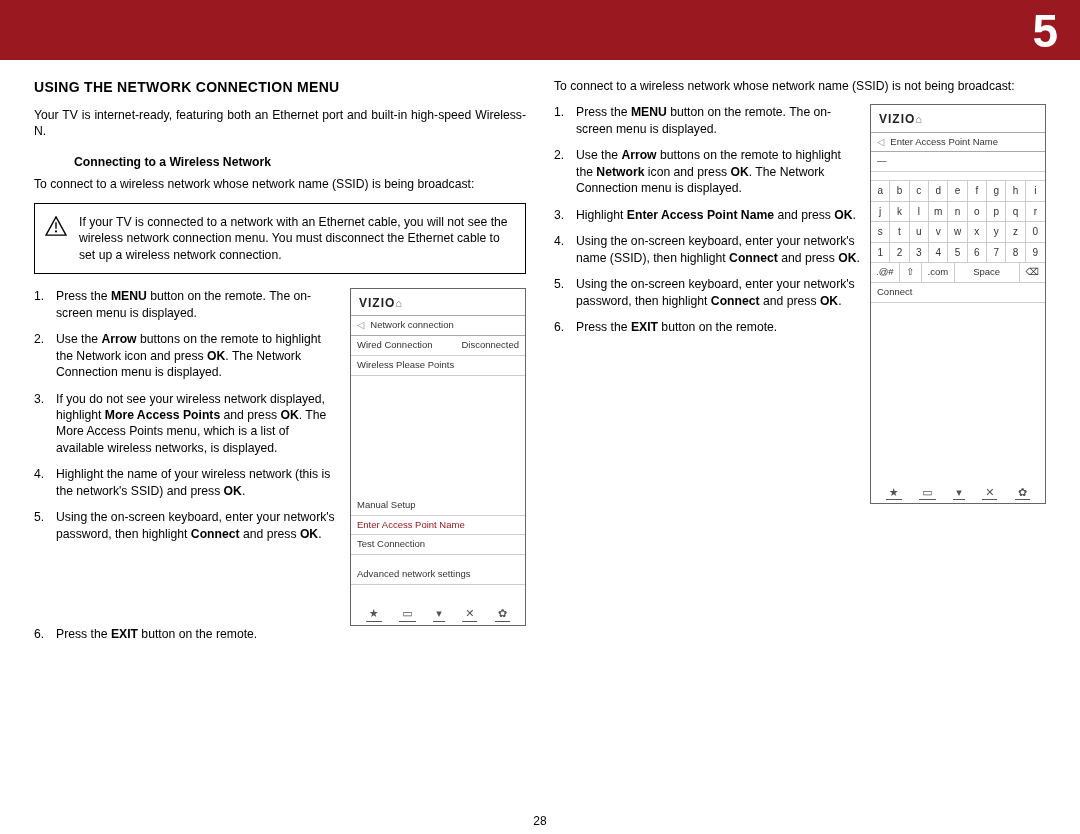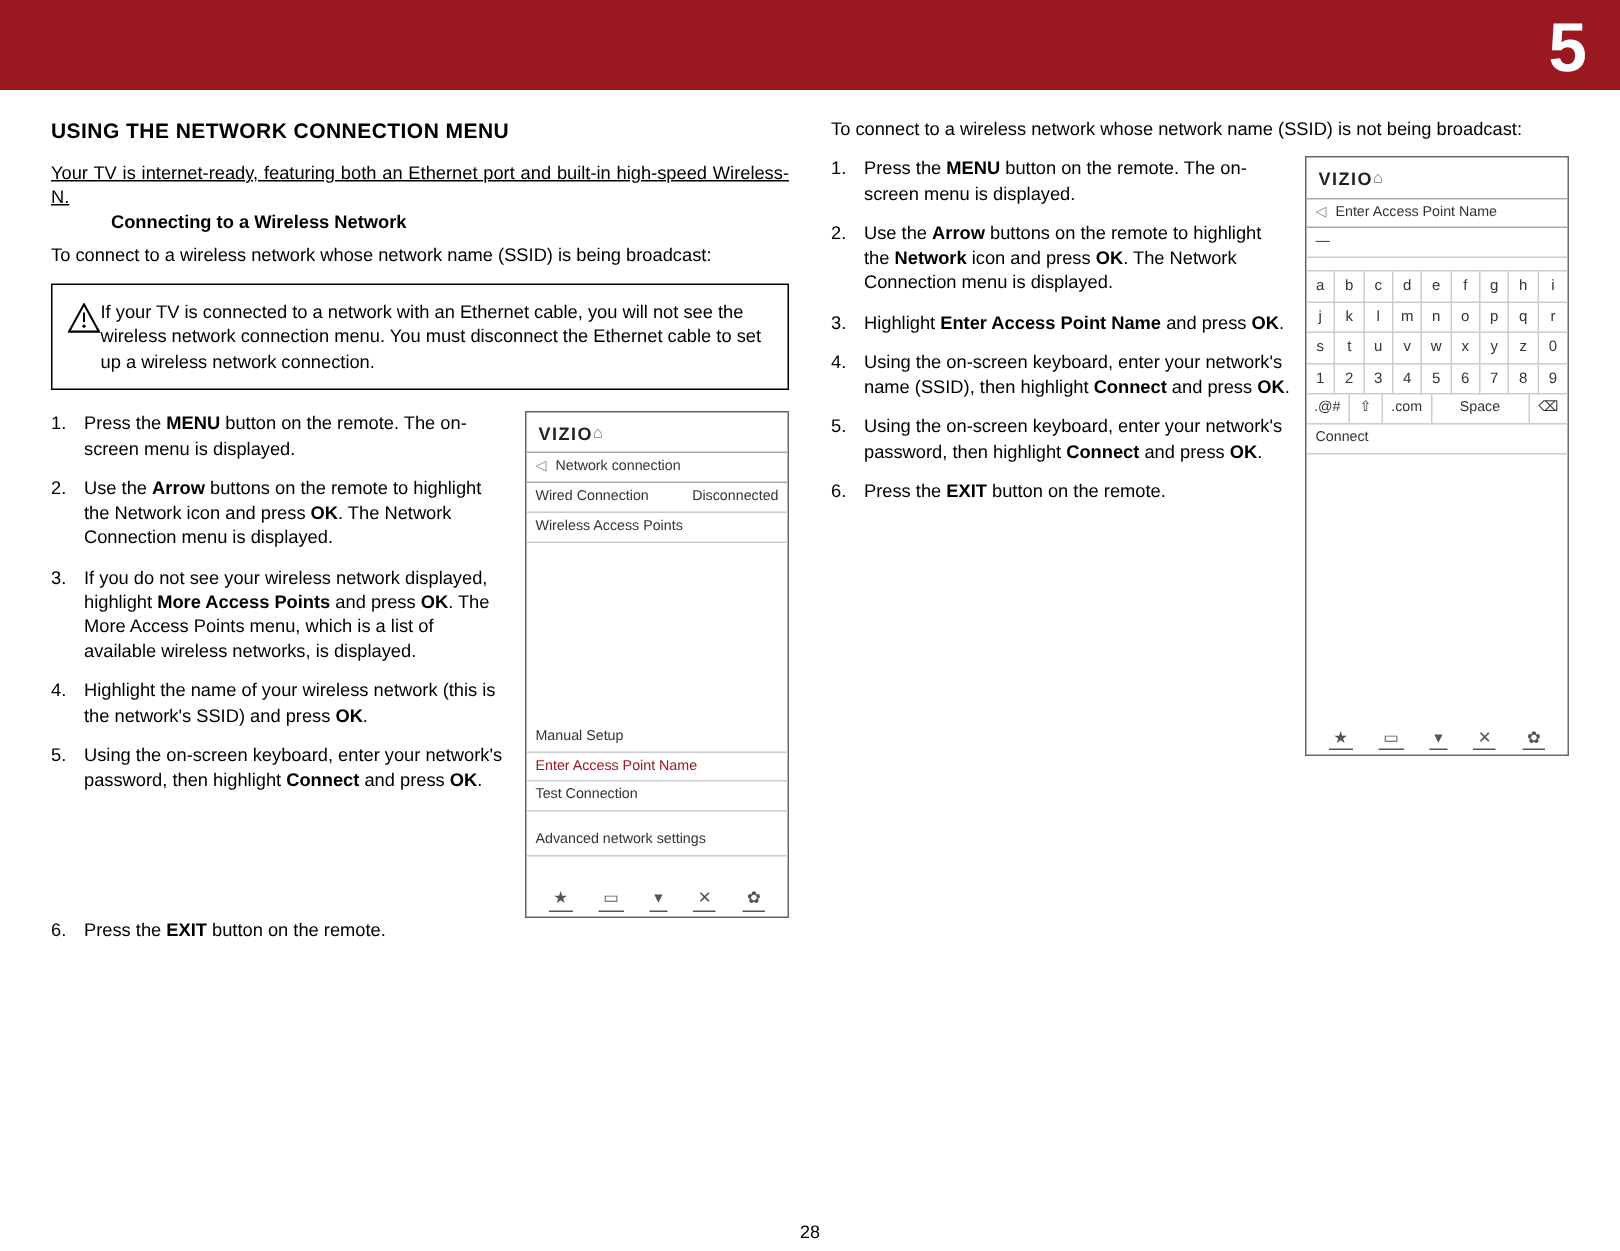--- a/index.html
+++ b/index.html
@@ -37,26 +37,26 @@
     flex: 1;
     font-size: 12.2px;
     line-height: 1.35;
   }
   h2.section {
     font-size: 14px;
     font-weight: bold;
     letter-spacing: 0.3px;
     margin-bottom: 10px;
   }
-  .intro { margin-bottom: 0; text-align: justify; text-decoration: underline; }
+  .intro { margin-bottom: 14px; text-align: justify; }
   .subhead { font-weight: bold; margin-bottom: 6px; margin-left: 40px; }
   .para { margin-bottom: 10px; text-align: justify; }
   .warning {
     border: 1px solid #000;
-    padding: 10px 10px 10px 32px;
+    padding: 10px 10px 10px 44px;
     position: relative;
     margin: 8px 0 14px 0;
   }
   .warning .tri {
     position: absolute;
     left: 10px; top: 12px;
     width: 22px; height: 20px;
   }
   .warning .tri svg { width: 100%; height: 100%; }
   ol.steps { list-style: none; counter-reset: step; }
@@ -196,21 +196,21 @@
         </div>
         <div class="panel-title-row">
           <span class="back">◁</span>
           <span>Network connection</span>
         </div>
         <div class="panel-row">
           <span>Wired Connection</span>
             <span>Disconnected</span>
         </div>
         <div class="panel-row single">
-            <span>Wireless Access Points</span>
+            <span>Wireless Please Points</span>
           </div>
         <div class="panel-pad"></div>
         <div class="panel-row single">
             <span>Manual Setup</span>
           </div>
         <div class="panel-row single red">
             <span>Enter Access Point Name</span>
           </div>
         <div class="panel-row single">
             <span>Test Connection</span>

